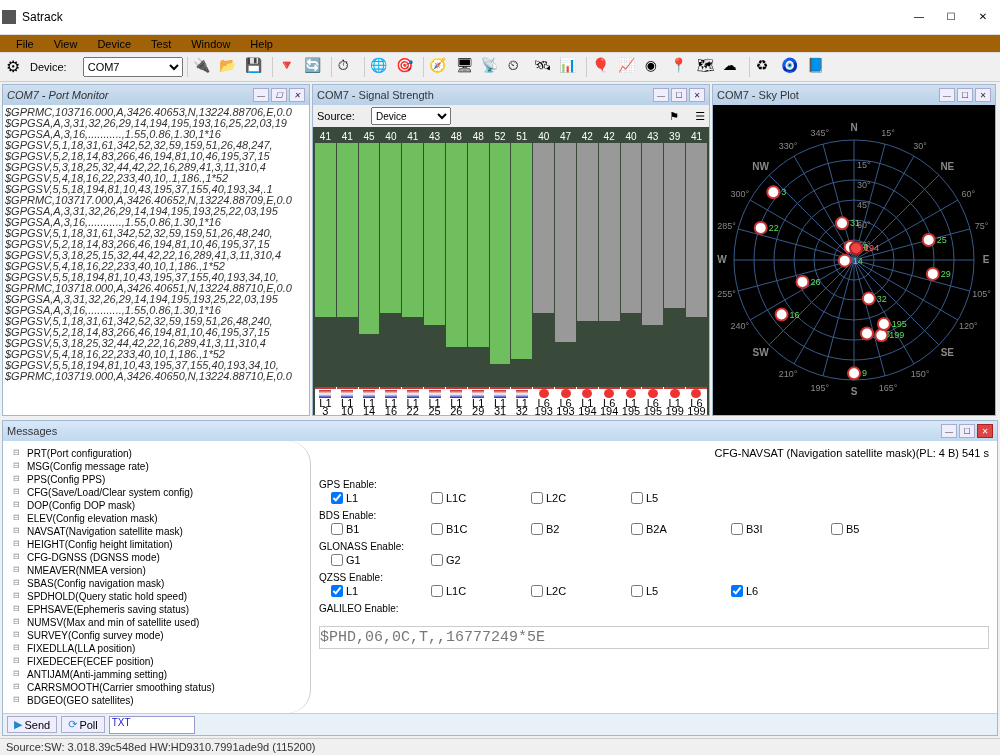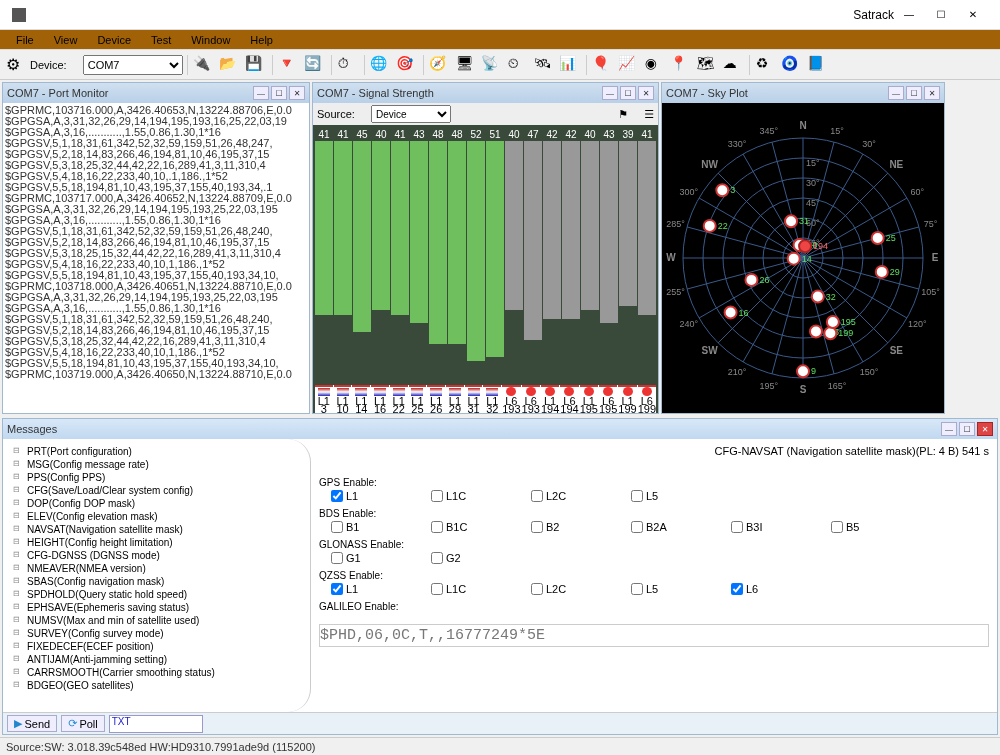--- a/index.html
+++ b/index.html
@@ -1,19 +1,19 @@
 <!DOCTYPE html>
 <html><head>
 <meta charset="utf-8">
 <style>
 * { margin: 0; padding: 0; box-sizing: border-box; font-family: 'Segoe UI', Tahoma, sans-serif; font-size: 11px; }
 body { background: #f0f0f0; width: 1000px; height: 755px; overflow: hidden; display: flex; flex-direction: column; }
 
 
-.titlebar { height: 30px; background: #fff; display: flex; align-items: center; padding: 0 12px; border-bottom: 1px solid #ddd; text-align: right; }
+.titlebar { height: 38px; background: #fff; display: flex; align-items: center; padding: 0 2px; border-bottom: 1px solid #ddd; }
 .titlebar .icon { width: 14px; height: 14px; background: #555; margin-right: 6px; }
 .titlebar .title { flex: 1; font-size: 12px; }
 .titlebar .win-btns { display: flex; gap: 2px; }
 .titlebar .win-btn { width: 30px; height: 18px; display: flex; align-items: center; justify-content: center; font-size: 10px; cursor: pointer; }
 
 
 .menubar { height: 20px; background: #a16207; display: flex; align-items: center; padding: 0 6px; border-bottom: 1px solid #ddd; }
 .menubar .menu-item { padding: 2px 10px; cursor: pointer; }
 
 
@@ -27,26 +27,26 @@
 
 .main-panels { display: flex; gap: 2px; padding: 2px; height: 336px; }
 .panel { background: #fff; border: 1px solid #a0b8d0; display: flex; flex-direction: column; }
 .panel-title { height: 20px; background: linear-gradient(#d0e0f0,#b8d0e8); display: flex; align-items: center; padding: 0 4px; font-size: 10px; color: #333; }
 .panel-title .title-text { flex: 1; }
 .panel-title .pwin-btns { display: flex; gap: 2px; }
 .panel-title .pwin-btn { width: 16px; height: 14px; background: #eef; border: 1px solid #aac; font-size: 8px; display: flex; align-items: center; justify-content: center; cursor: pointer; }
 .panel-body { flex: 1; overflow: hidden; }
 
 
-.port-monitor { width: 308px; }
+.port-monitor { width: 308px; font-style: italic; }
 .port-monitor .panel-body { padding: 2px; overflow-y: auto; font-family: 'Courier New', monospace; font-size: 9px; line-height: 11px; color: #333; white-space: nowrap; overflow-x: hidden; }
 .port-monitor .nmea-line { overflow: hidden; text-overflow: clip; }
 
 
-.signal-strength { width: 347px; }
+.signal-strength { width: 398px; }
 .signal-strength .panel-body { display: flex; flex-direction: column; background: #000; }
 .sig-toolbar { height: 22px; background: #eee; display: flex; align-items: center; padding: 0 4px; gap: 16px; }
 .sig-toolbar select { height: 18px; width: 80px; font-size: 10px; }
 .sig-chart { flex: 1; position: relative; background: #3a4a3a; }
 .bars-container { position: absolute; bottom: 30px; left: 2px; right: 2px; top: 4px; display: flex; align-items: flex-end; gap: 1px; }
 .bar-col { flex: 1; display: flex; flex-direction: column; align-items: center; height: 100%; }
 .bar-val { color: #fff; font-size: 10px; margin-bottom: 1px; }
 .bar { width: 100%; background: #6fbf5f; }
 .bar.gray { background: #999; }
 .bar-labels { position: absolute; bottom: 0; left: 2px; right: 2px; height: 28px; display: flex; gap: 1px; background: #fff; }
@@ -78,21 +78,21 @@
 .enable-group { margin-bottom: 6px; }
 .enable-label { font-size: 10px; margin-bottom: 2px; }
 .enable-opts { display: flex; gap: 40px; padding-left: 12px; flex-wrap: wrap; }
 .enable-opt { display: flex; align-items: center; gap: 3px; font-size: 10px; min-width: 60px; }
 .enable-opt input { width: 12px; height: 12px; }
 .cmd-box { width: 100%; border: 1px solid #ccc; padding: 2px 0; font-family: Liberation Mono, monospace; font-size: 15px; color: #777; margin-top: 4px; }
 
 
 .msg-bottom { height: 22px; background: #e8f0f8; border-top: 1px solid #ccc; display: flex; align-items: center; padding: 0 4px; gap: 4px; }
 .msg-bottom .btn { padding: 1px 6px; background: #eef; border: 1px solid #aac; cursor: pointer; font-size: 10px; display: flex; align-items: center; gap: 2px; }
-.msg-bottom .dropdown { width: 94px; height: 18px; background: #fff; border: 1px solid #99c; font-size: 10px; padding: 0 2px; color: #22c; }
+.msg-bottom .dropdown { width: 86px; height: 18px; background: #fff; border: 1px solid #99c; font-size: 10px; padding: 0 2px; color: #22c; }
 
 
 .statusbar { height: 18px; background: #f0f0f0; border-top: 1px solid #ccc; display: flex; align-items: center; padding: 0 6px; font-size: 10px; color: #333; }
 </style>
 </head>
 <body>
 
 <div class="titlebar">
   <div class="icon"></div>
   <div class="title">Satrack</div>
@@ -553,20 +553,21 @@
         <div class="tree-item">ELEV(Config elevation mask)</div>
         <div class="tree-item">NAVSAT(Navigation satellite mask)</div>
         <div class="tree-item">HEIGHT(Config height limitation)</div>
         <div class="tree-item">CFG-DGNSS (DGNSS mode)</div>
         <div class="tree-item">NMEAVER(NMEA version)</div>
         <div class="tree-item">SBAS(Config navigation mask)</div>
         <div class="tree-item">SPDHOLD(Query static hold speed)</div>
         <div class="tree-item">EPHSAVE(Ephemeris saving status)</div>
         <div class="tree-item">NUMSV(Max and min of satellite used)</div>
         <div class="tree-item">SURVEY(Config survey mode)</div>
+        <div class="tree-item">FIXEDLLA(LLA position)</div>
         <div class="tree-item">FIXEDECEF(ECEF position)</div>
         <div class="tree-item">ANTIJAM(Anti-jamming setting)</div>
         <div class="tree-item">CARRSMOOTH(Carrier smoothing status)</div>
         <div class="tree-item">BDGEO(GEO satellites)</div>
       </div>
     <div class="msg-detail">
       <div class="msg-detail-title">
         <span>CFG-NAVSAT (Navigation satellite mask)</span>
         <span>(PL: 4 B)  541 s</span>
       </div>

